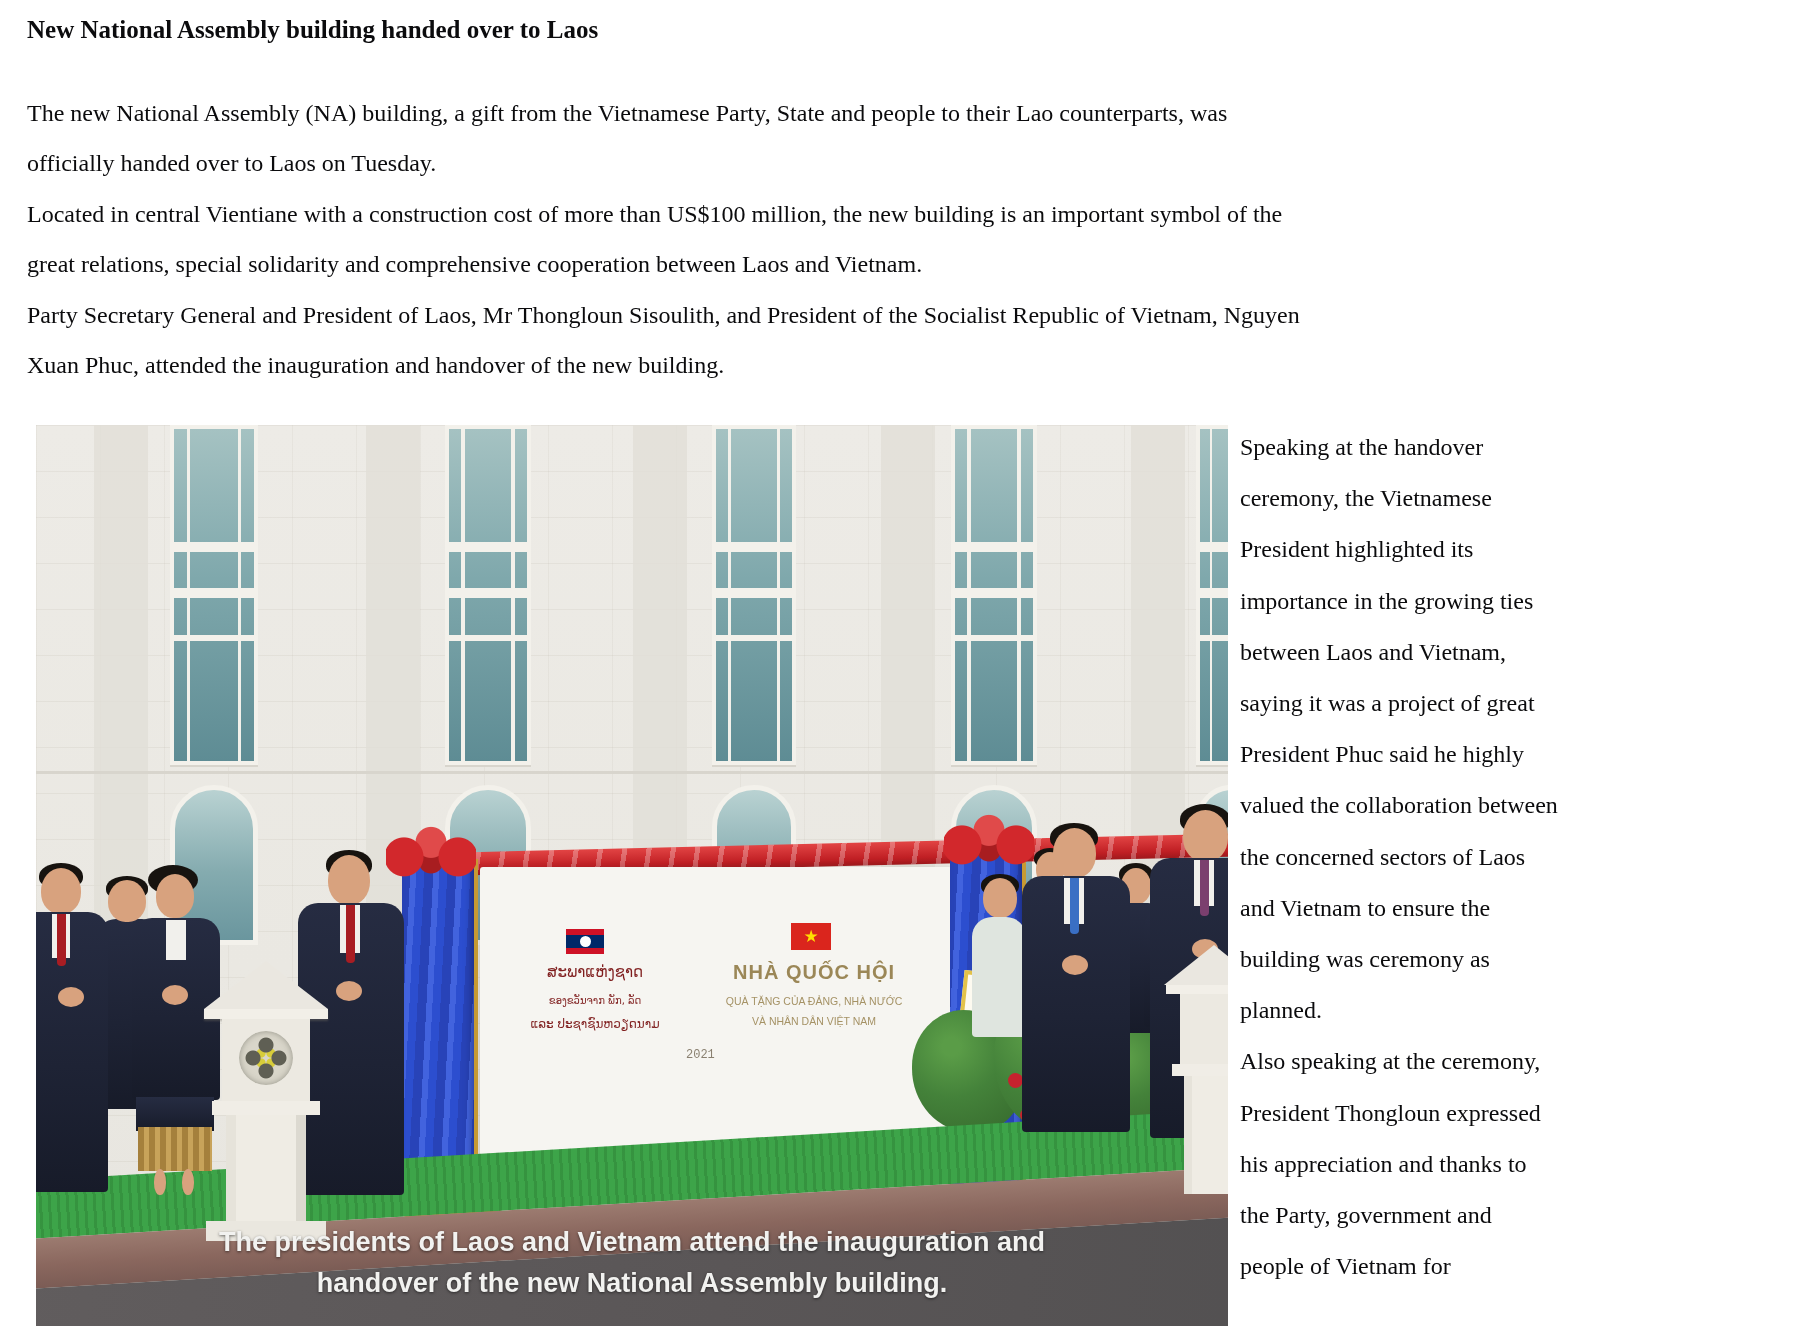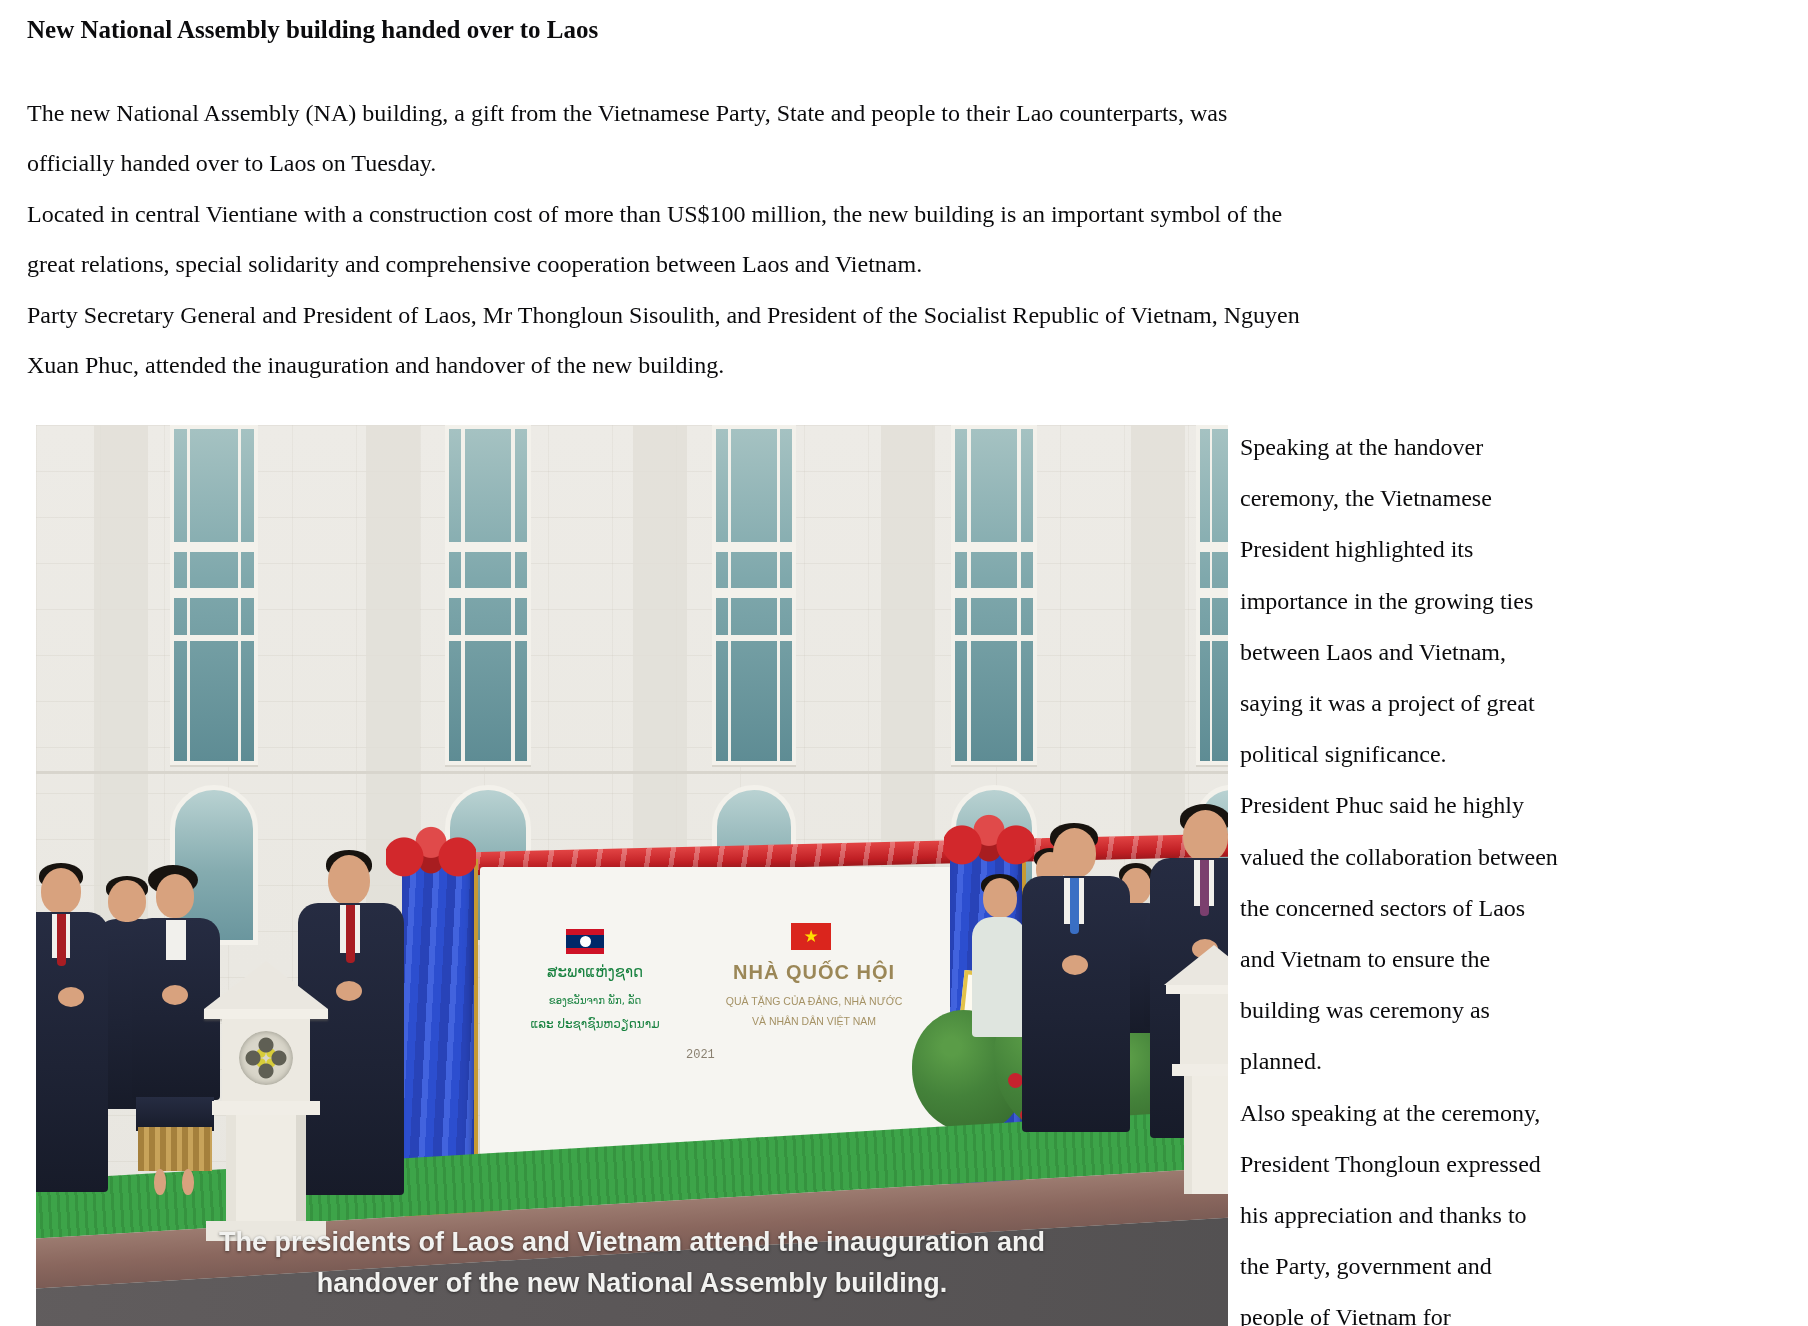--- a/index.html
+++ b/index.html
@@ -37,21 +37,21 @@
             linear-gradient(180deg,#e24444 0%,#c01f24 70%,#9f181c 100%);
           transform:rotate(-1.4deg);}
 
   #sign{position:absolute;left:444px;top:442px;width:472px;height:296px;background:#f6f5f1;
         border-radius:3px;box-shadow:0 3px 8px rgba(60,60,60,.25);}
   #laos-flag{position:absolute;left:86px;top:62px;width:38px;height:25px;
              background:linear-gradient(180deg,#ce1126 0 25%,#002868 25% 75%,#ce1126 75% 100%);}
   #laos-flag span{position:absolute;left:14px;top:7px;width:11px;height:11px;border-radius:50%;background:#ffffff;display:block;}
   #vn-flag{position:absolute;left:311px;top:56px;width:40px;height:27px;background:#da251d;
            color:#ffde00;font-size:17px;line-height:27px;text-align:center;font-family:"DejaVu Sans",sans-serif;}
-  .sign-lao{position:absolute;left:20px;width:190px;text-align:center;color:#15803d;font-family:"DejaVu Sans",sans-serif;}
+  .sign-lao{position:absolute;left:20px;width:190px;text-align:center;color:#7f1d1d;font-family:"DejaVu Sans",sans-serif;}
   .sign-vn{position:absolute;left:228px;width:212px;text-align:center;color:#9b8757;font-family:"Liberation Sans",sans-serif;}
   #sign-year{position:absolute;left:206px;top:181px;width:60px;text-align:left;color:#8a8070;
              font-size:12px;font-family:Liberation Mono, monospace;}
 
   .drape{position:absolute;width:76px;border-top:4px double #d4a23c;
          background:repeating-linear-gradient(93deg,#2843b8 0 9px,#4263de 9px 15px,#2c4ecf 15px 23px);
          border-radius:10px 10px 14px 14px;box-shadow:inset -6px 0 8px rgba(0,0,20,.35);}
   .drape-trim{position:absolute;top:0;right:0;width:4px;height:100%;background:#c79a33;}
   .pool-gold{position:absolute;border-radius:50%;background:radial-gradient(circle at 40% 35%,#e3b44a,#c8922a 60%,#a87718);}
   .bow{position:absolute;width:90px;height:58px;
@@ -118,21 +118,20 @@
     <div>Xuan Phuc, attended the inauguration and handover of the new building.</div>
   </div>
 
   <div id="right-col">
     <div>Speaking at the handover</div>
     <div>ceremony, the Vietnamese</div>
     <div>President highlighted its</div>
     <div>importance in the growing ties</div>
     <div>between Laos and Vietnam,</div>
     <div>saying it was a project of great</div>
-    <div>political significance.</div>
     <div>President Phuc said he highly</div>
     <div>valued the collaboration between</div>
     <div>the concerned sectors of Laos</div>
     <div>and Vietnam to ensure the</div>
     <div>building was ceremony as</div>
     <div>planned.</div>
     <div>Also speaking at the ceremony,</div>
     <div>President Thongloun expressed</div>
     <div>his appreciation and thanks to</div>
     <div>the Party, government and</div>

